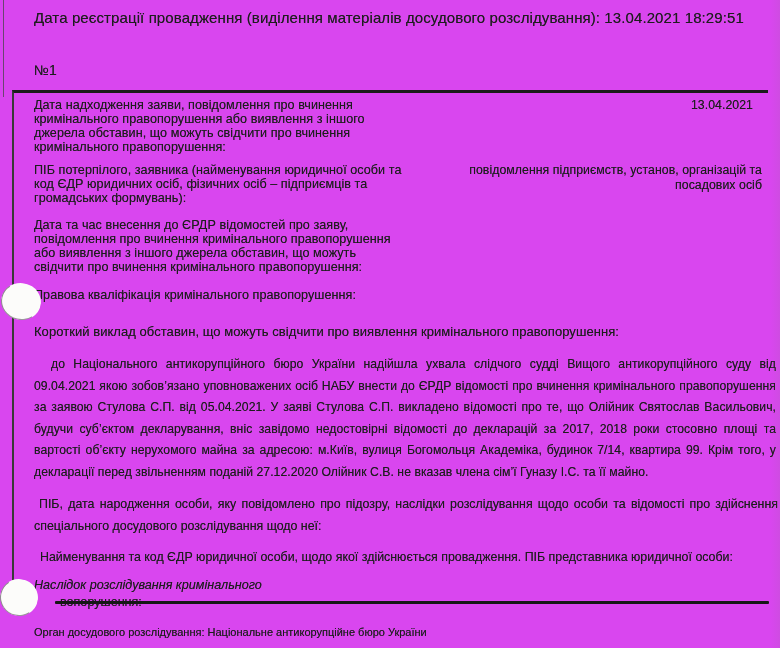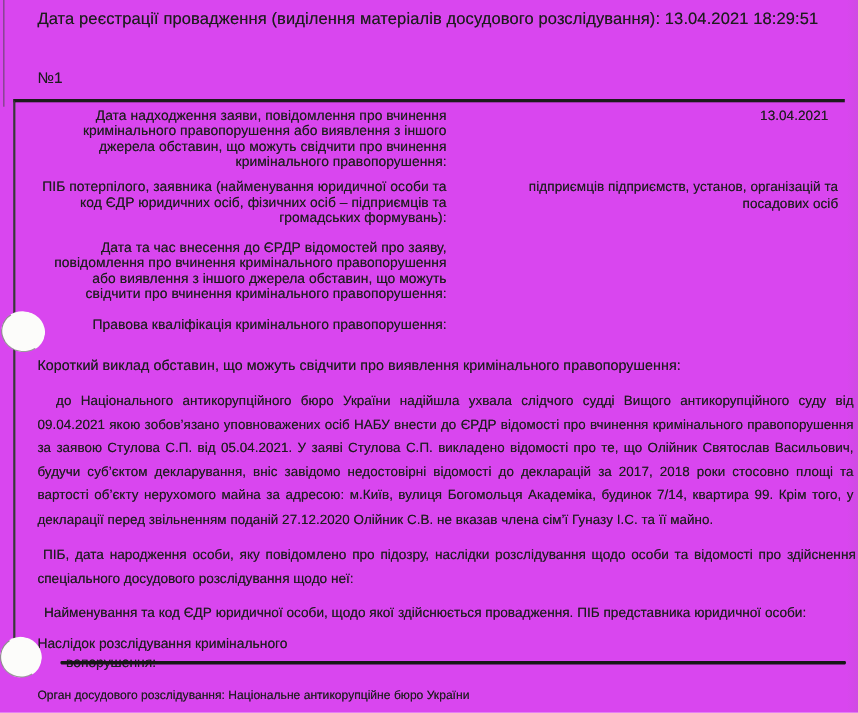--- a/index.html
+++ b/index.html
@@ -35,21 +35,21 @@
     box-sizing:border-box;
     border-top:3px solid #1b1b1b;
     border-left:2px solid #383838;
     padding:0 6px 0 20px;
   }
   .field-row{
     display:flex;align-items:flex-start;
   }
   .field-label{
     width:372px;flex:0 0 372px;
-    font-size:12.6px;line-height:14px;letter-spacing:0.05px;text-align:right;
+    font-size:12.6px;line-height:14px;letter-spacing:0.05px;
   }
   .field-value{
     margin-left:2px;width:345px;
     font-size:12.3px;line-height:15px;letter-spacing:0.05px;text-align:right;
   }
   .row-1{margin-top:5px;}
   .row-2{margin-top:9px;gap:12px;}
   .row-3{margin-top:13px;}
   .row-4{margin-top:14px;}
 
@@ -63,21 +63,21 @@
   }
   .suspect-label{
     margin-top:11px;width:744px;
     font-size:12.4px;line-height:21.5px;text-indent:5px;text-align:justify;
   }
   .entity-label{
     margin-top:12px;width:748px;
     font-size:12.4px;line-height:16px;text-indent:6px;
   }
   .result-line1{
-    margin-top:12px;font-size:12.6px;line-height:17px;
+    margin-top:12px;font-size:12.6px;line-height:17px;font-style:italic;
   }
   .result-line2{
     margin-left:26px;font-size:12.6px;line-height:16px;
   }
 
   .bottom-rule{
     position:absolute;left:55px;top:601px;width:714px;height:3px;
     background:#161616;border-radius:1px;
   }
   .authority{
@@ -116,21 +116,21 @@
 
   <div class="box">
 
     <div class="field-row row-1">
       <div class="field-label scan-text">Дата надходження заяви, повідомлення про вчинення кримінального правопорушення або виявлення з іншого джерела обставин, що можуть свідчити про вчинення кримінального правопорушення:</div>
       <div class="field-value scan-text">13.04.2021</div>
     </div>
 
     <div class="field-row row-2">
       <div class="field-label scan-text">ПІБ потерпілого, заявника (найменування юридичної особи та код ЄДР юридичних осіб, фізичних осіб – підприємців та громадських формувань):</div>
-      <div class="field-value scan-text">підприємців підприємств, установ, організацій та посадових осіб</div>
+      <div class="field-value scan-text">повідомлення підприємств, установ, організацій та посадових осіб</div>
     </div>
 
     <div class="field-row row-3">
       <div class="field-label scan-text">Дата та час внесення до ЄРДР відомостей про заяву, повідомлення про вчинення кримінального правопорушення або виявлення з іншого джерела обставин, що можуть свідчити про вчинення кримінального правопорушення:</div>
     </div>
 
     <div class="field-row row-4">
       <div class="field-label scan-text">Правова кваліфікація кримінального правопорушення:</div>
     </div>
 

